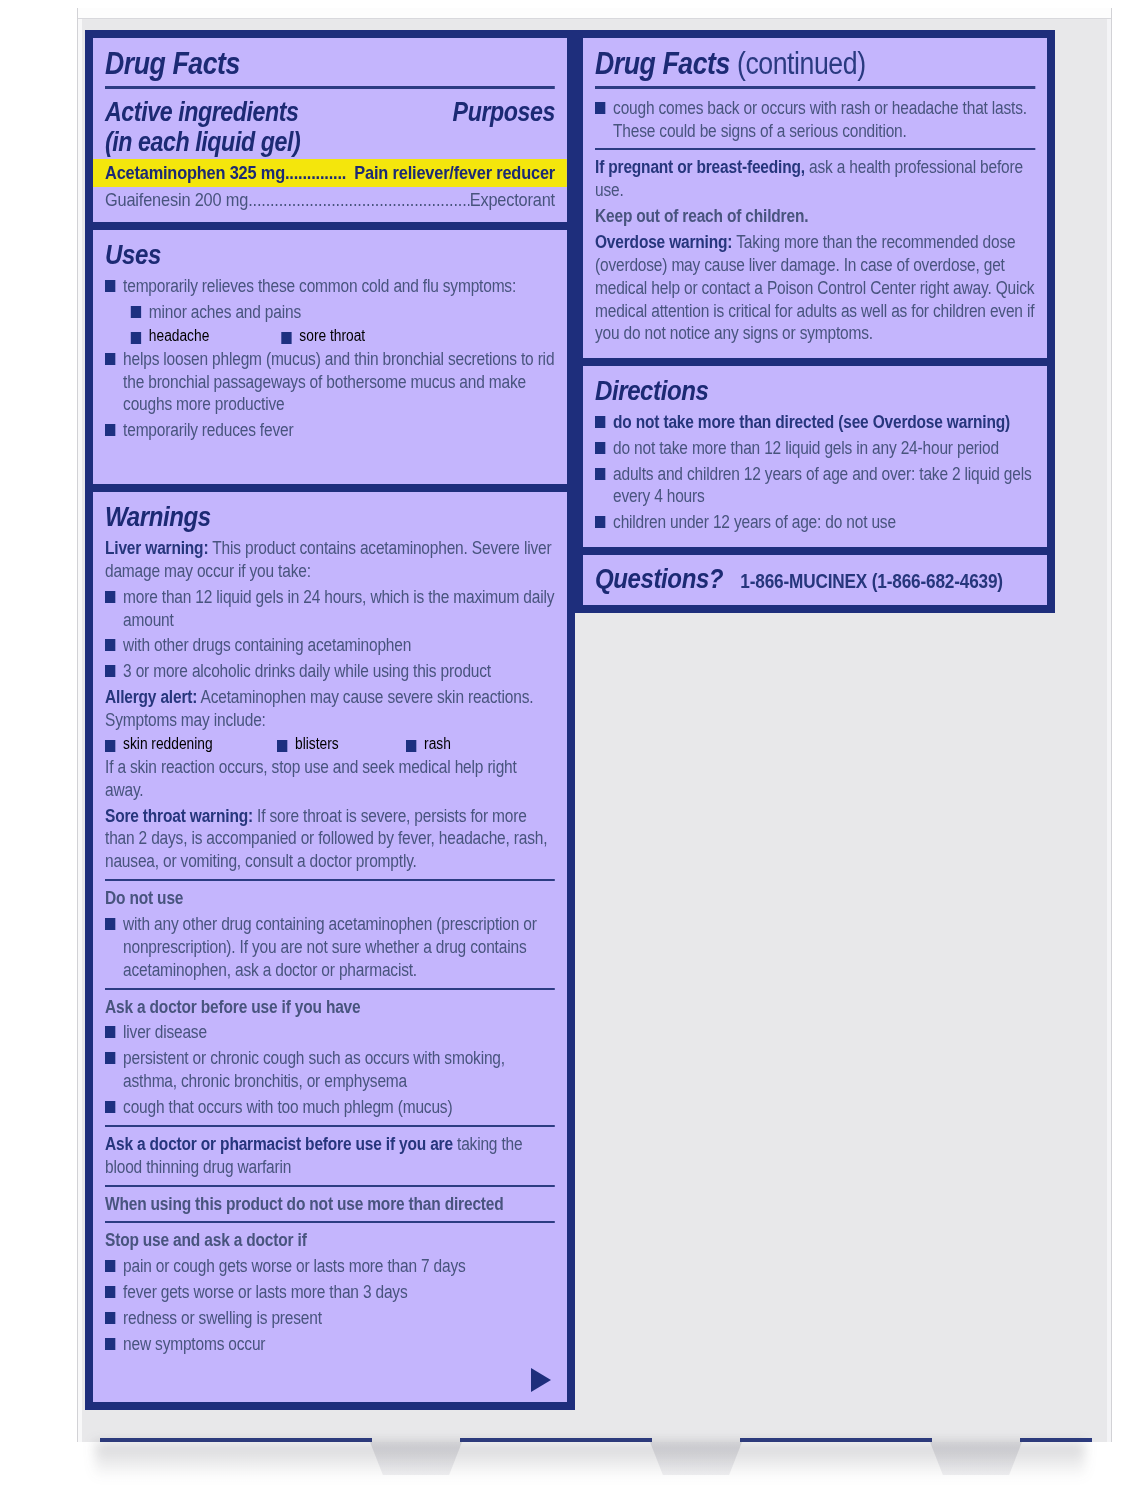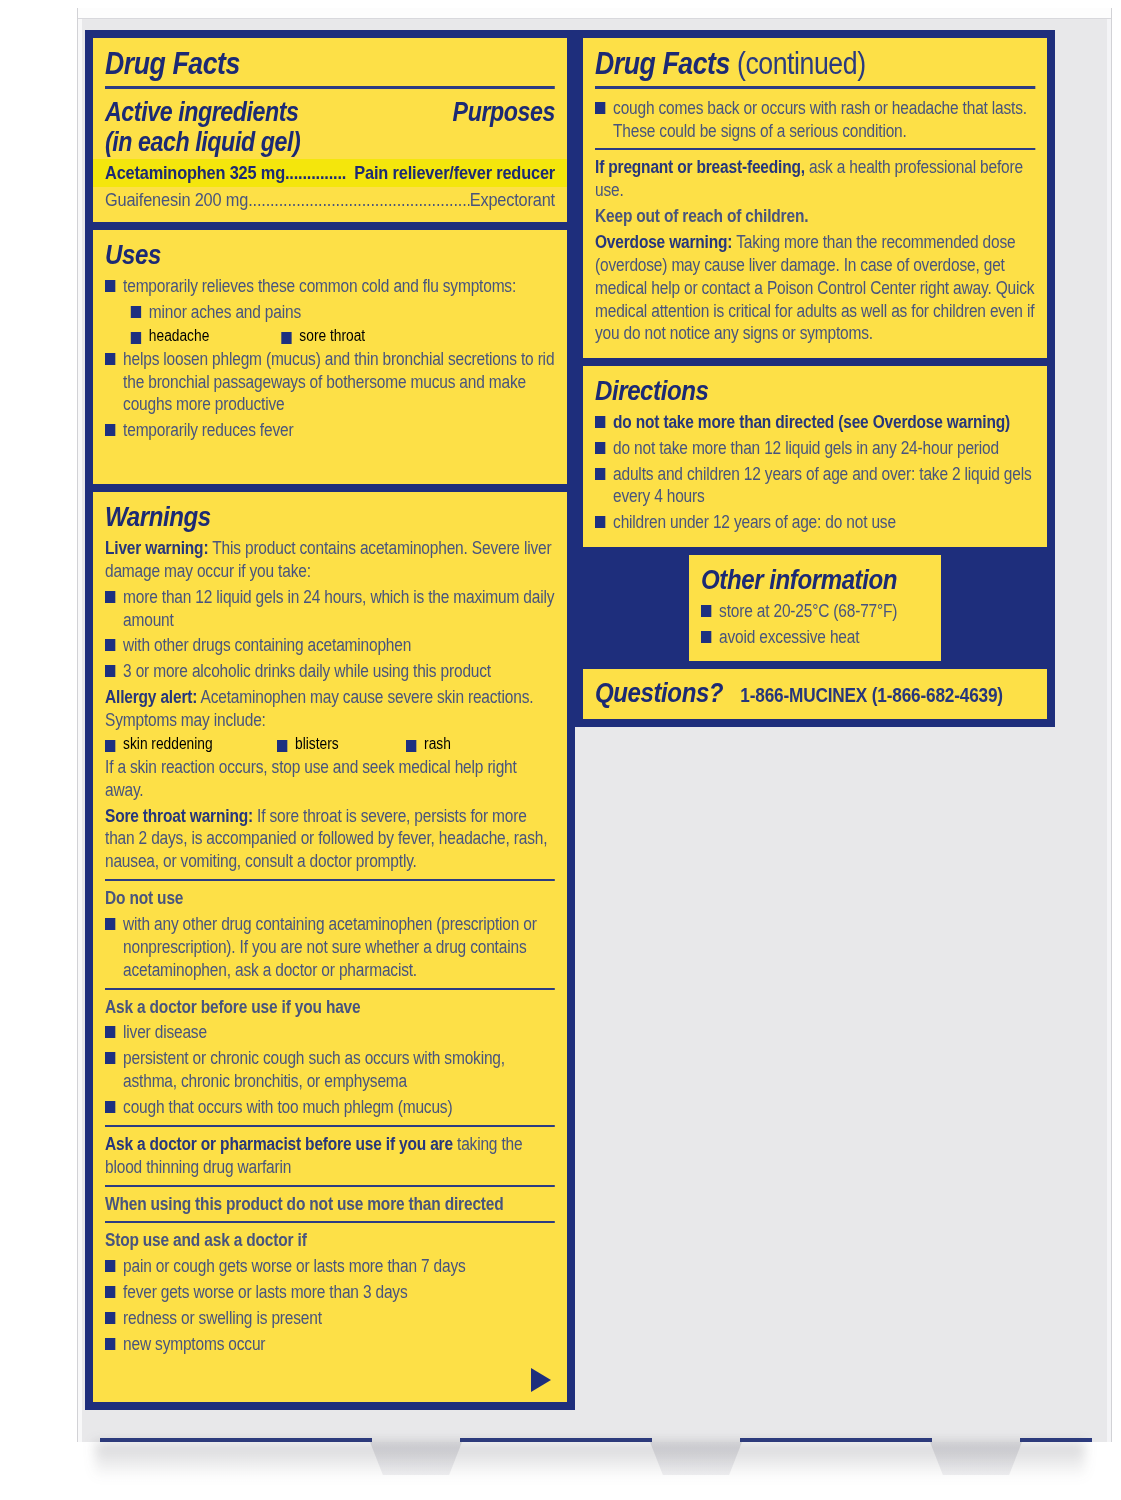--- a/index.html
+++ b/index.html
@@ -16,21 +16,21 @@
            filter:blur(6px);}
   .tab{position:absolute;top:1442px;width:92px;height:33px;
        background:linear-gradient(#e4e4e7,#f1f1f3);
        clip-path:polygon(0 0,100% 0,86% 100%,14% 100%);}
   .edge-line{position:absolute;top:1438px;height:4px;background:#2c3b80;}
 
   .cols{position:absolute;left:85px;top:30px;display:flex;align-items:flex-start;}
   .panel{background:#1e2e7c;padding:8px;display:flex;flex-direction:column;gap:8px;box-sizing:border-box;}
   .panel.left{width:490px;height:1380px;}
   .panel.right{width:480px;align-items:center;}
-  .sec{background:#fde047;box-sizing:border-box;padding:8px 12px 10px;position:relative;overflow:hidden;}
+  .sec{background:#c4b5fd;box-sizing:border-box;padding:8px 12px 10px;position:relative;overflow:hidden;}
   .sec.grow{flex:1;}
   .cx{width:116.28%;transform:scaleX(0.86);transform-origin:0 0;}
 
   .title{font-size:31px;font-weight:bold;font-style:italic;color:#1c2a74;letter-spacing:-0.5px;line-height:1.15;}
   .title .suffix{font-style:normal;font-weight:normal;color:#2a3a80;}
   .h2{font-size:28px;font-weight:bold;font-style:italic;color:#1c2a74;letter-spacing:-0.5px;line-height:1.2;margin:0 0 2px 0;}
   .rule{border-top:2px solid #2c3c82;margin:6px 0;}
   .rule.thick{border-top-width:3px;margin:4px 0 8px;}
   p.para{margin:3px 0;font-size:18px;line-height:1.27;color:#48547e;letter-spacing:-0.2px;}
   .bold-label{font-weight:bold;color:#26367c;}
@@ -270,33 +270,20 @@
           <span class="sq"></span>
           <span class="bt">adults and children 12 years of age and over: take 2 liquid gels every 4 hours</span>
         </div>
         <div class="bullet">
           <span class="sq"></span>
           <span class="bt">children under 12 years of age: do not use</span>
         </div>
       </div>
     </div>
 
-    <div class="sec">
-      <div class="cx">
-        <div class="h2">Other information</div>
-        <div class="bullet">
-          <span class="sq"></span>
-          <span class="bt">store at 20-25°C (68-77°F)</span>
-        </div>
-        <div class="bullet">
-          <span class="sq"></span>
-          <span class="bt">avoid excessive heat</span>
-        </div>
-      </div>
-    </div>
 
 
     <div class="sec">
       <div class="cx">
         <div class="q-row">
           <span class="q-h">Questions?</span>
           <span class="q-phone">1-866-MUCINEX (1-866-682-4639)</span>
         </div>
       </div>
     </div>

